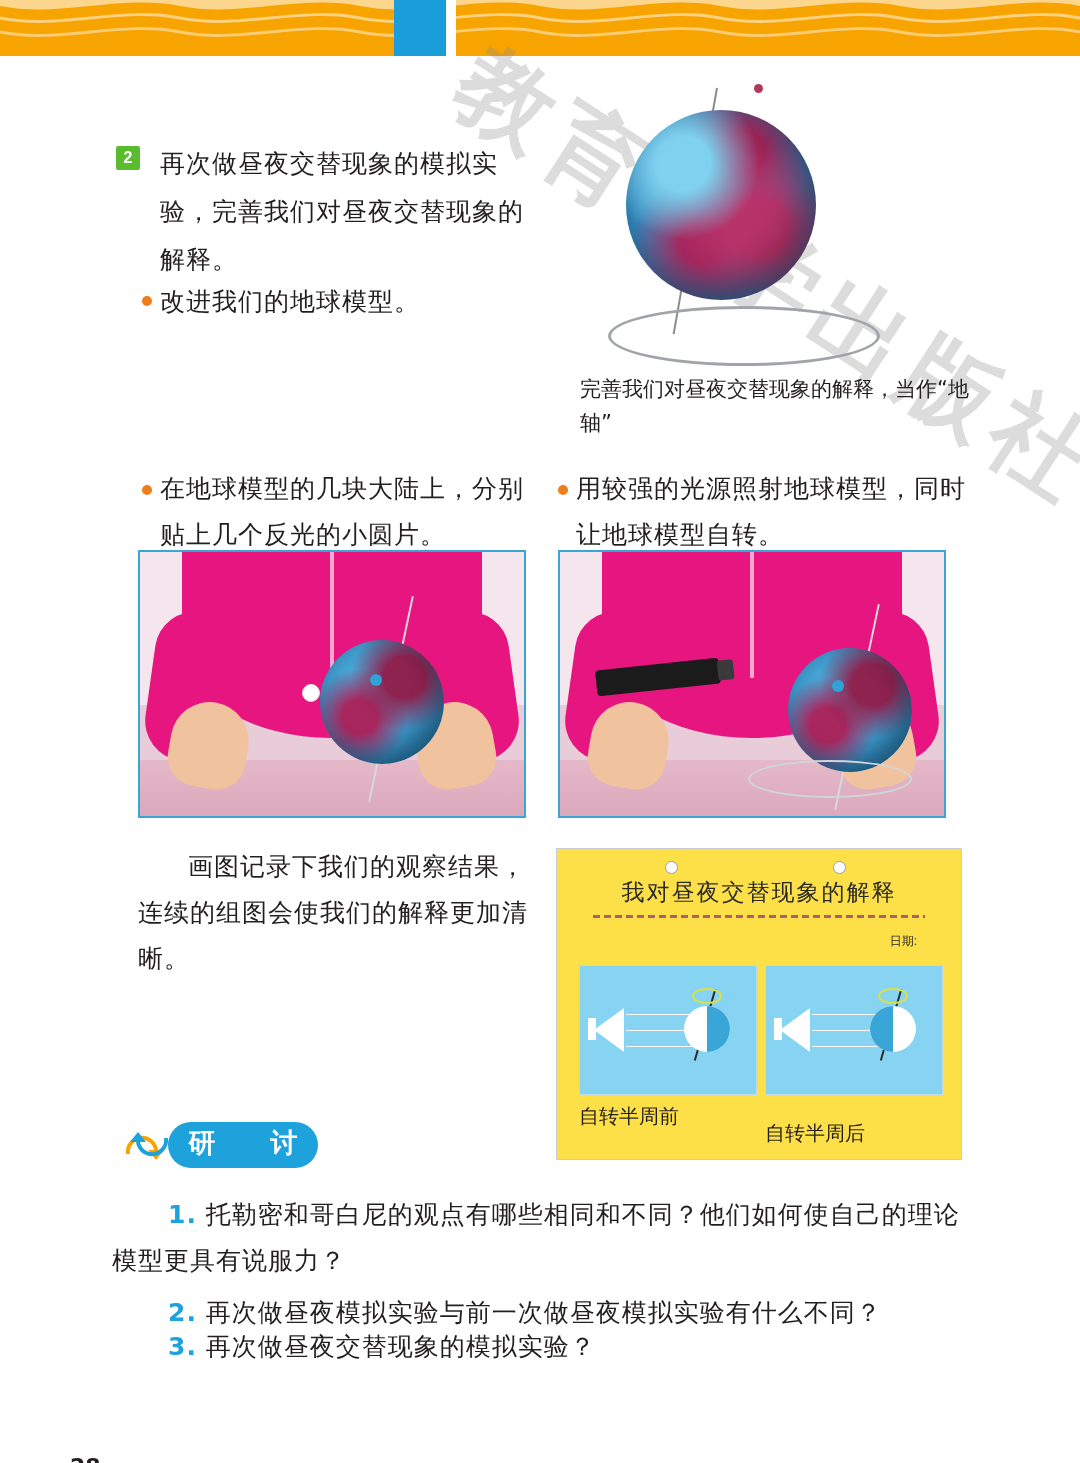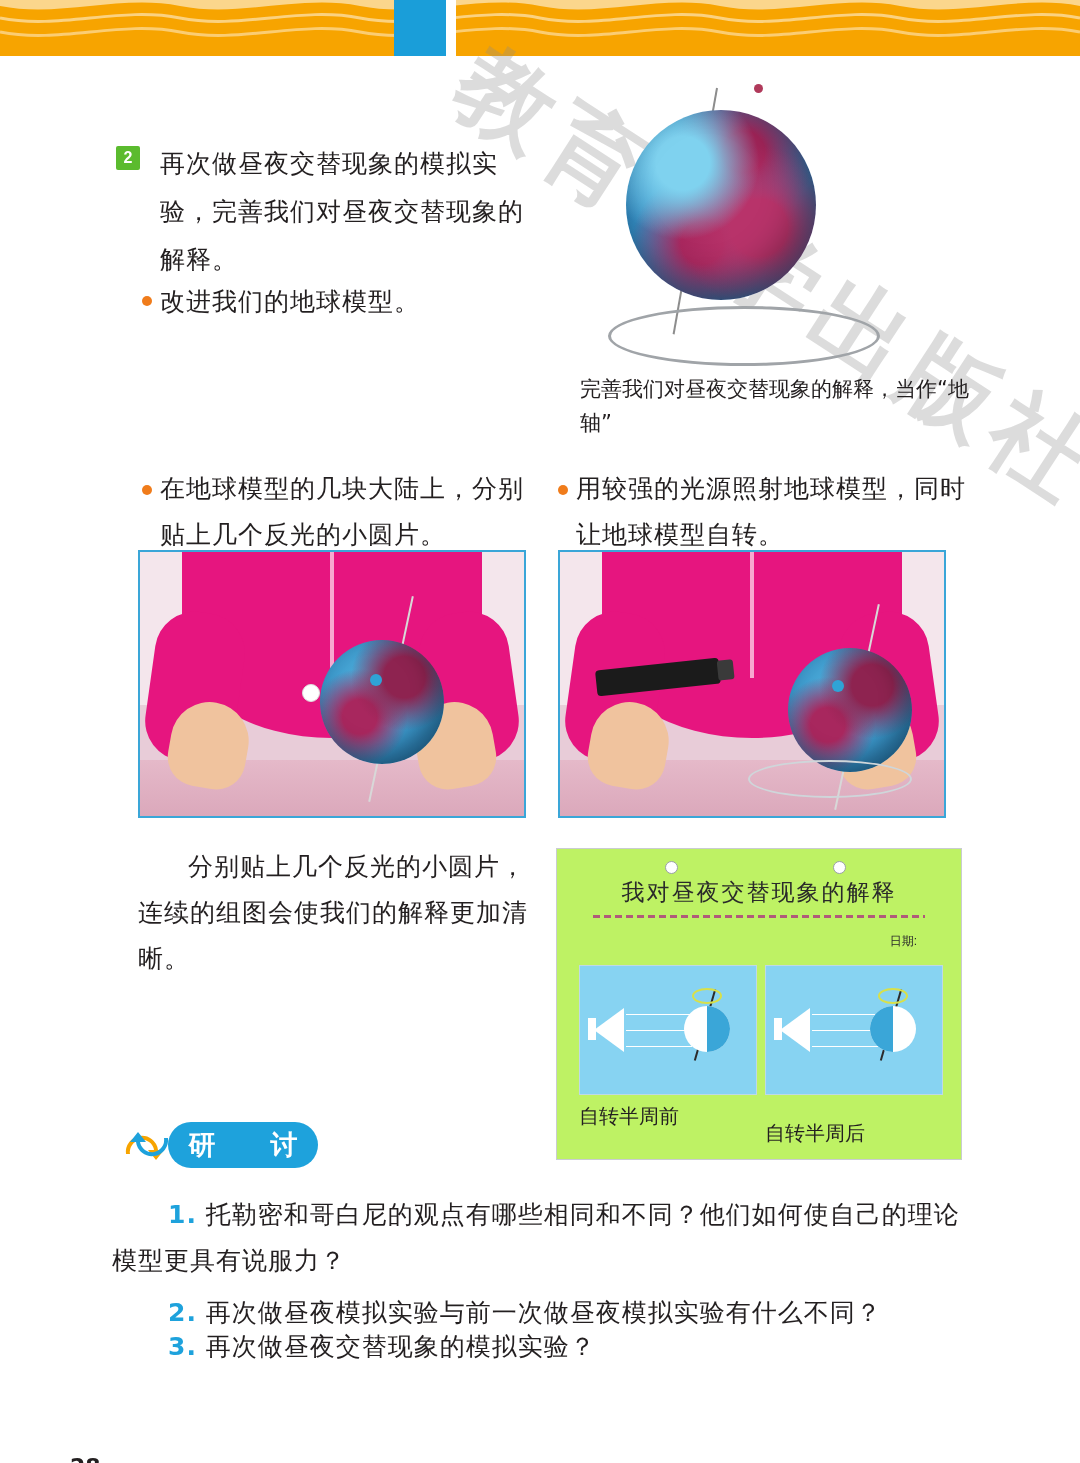--- a/index.html
+++ b/index.html
@@ -291,21 +291,21 @@
   }
 
   
   .worksheet {
     position: absolute;
     left: 556px;
     top: 848px;
     width: 404px;
     height: 310px;
     border: 1px solid #c9ccd1;
-    background: #bef264;
+    background: #fde047;
   }
   .ws-hole {
     position: absolute;
     top: 12px;
     width: 11px; height: 11px;
     border: 1px solid #9aa0a6;
     border-radius: 50%;
     background: #ffffff;
   }
   .ws-hole-l { left: 108px; }
@@ -421,21 +421,21 @@
     width: 150px; height: 46px;
     background: #1ea2dc;
     border-radius: 23px;
     color: #ffffff;
     font-size: 27px;
     font-weight: bold;
     letter-spacing: 14px;
     text-align: center;
     line-height: 46px;
     text-indent: 14px;
-    font-family: Liberation Sans, sans-serif;
+    font-family: Liberation Mono, monospace;
   }
   .discuss-arrows {
     position: absolute;
     left: 0; top: 2px;
     width: 58px; height: 44px;
   }
 
   
   .q {
     position: absolute;
@@ -524,21 +524,21 @@
   <div class="ph-arm-r"></div>
   <div class="ph-hand-l"></div>
   <div class="ph-hand-r"></div>
   <div class="ph-flash"></div>
   <div class="ph-wire ph-wire-r"></div>
   <div class="ph-globe ph-globe-r"></div>
   <div class="ph-dot ph-dot-r"></div>
   <div class="ph-ellipse"></div>
 </div>
 
-<div class="para-record">分别贴上几个反光的小圆片，连续的组图会使我们的解释更加清晰。</div>
+<div class="para-record">画图记录下我们的观察结果，连续的组图会使我们的解释更加清晰。</div>
 
 <div class="worksheet">
   <div class="ws-hole ws-hole-l"></div>
   <div class="ws-hole ws-hole-r"></div>
   <div class="ws-title">我对昼夜交替现象的解释</div>
   <div class="ws-rule"></div>
   <div class="ws-date">日期:</div>
 
   <div class="ws-panel ws-panel-l">
     <div class="dg-lamp"></div>

